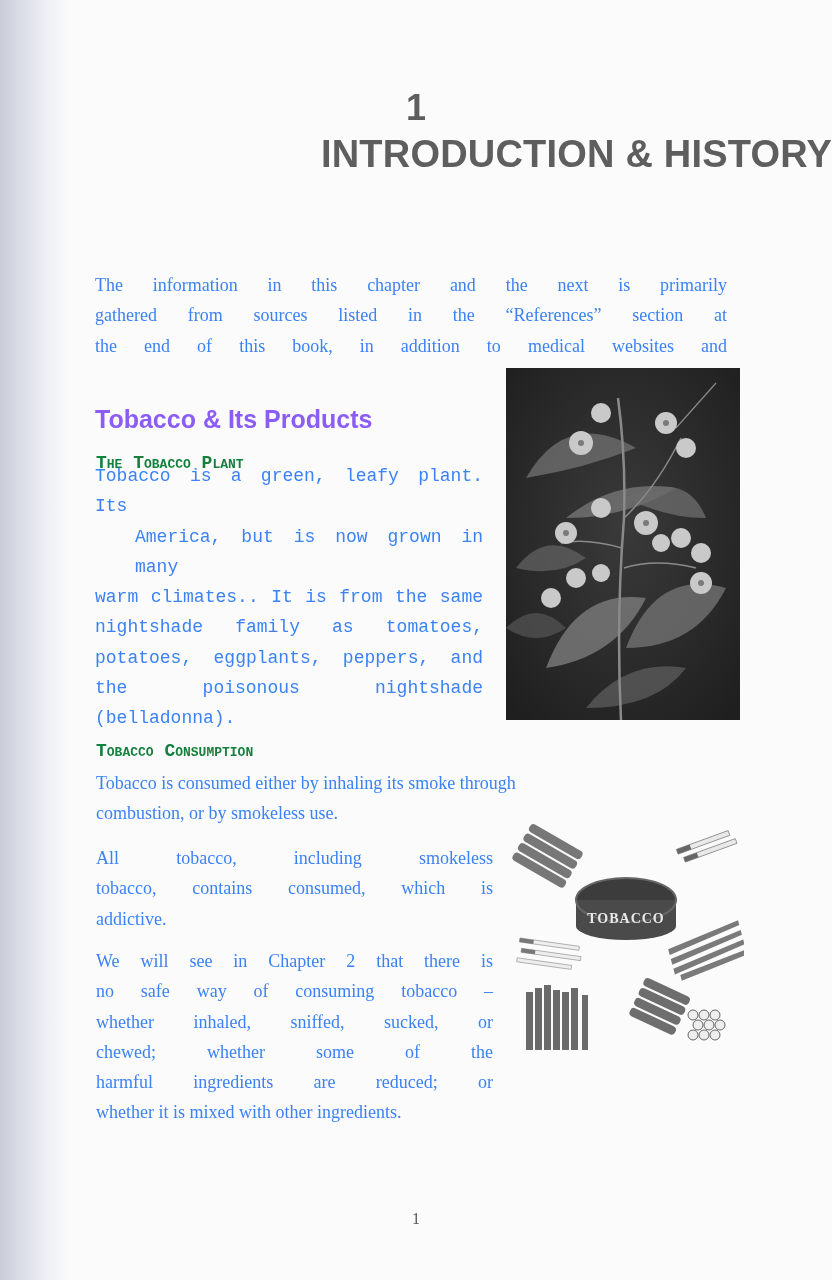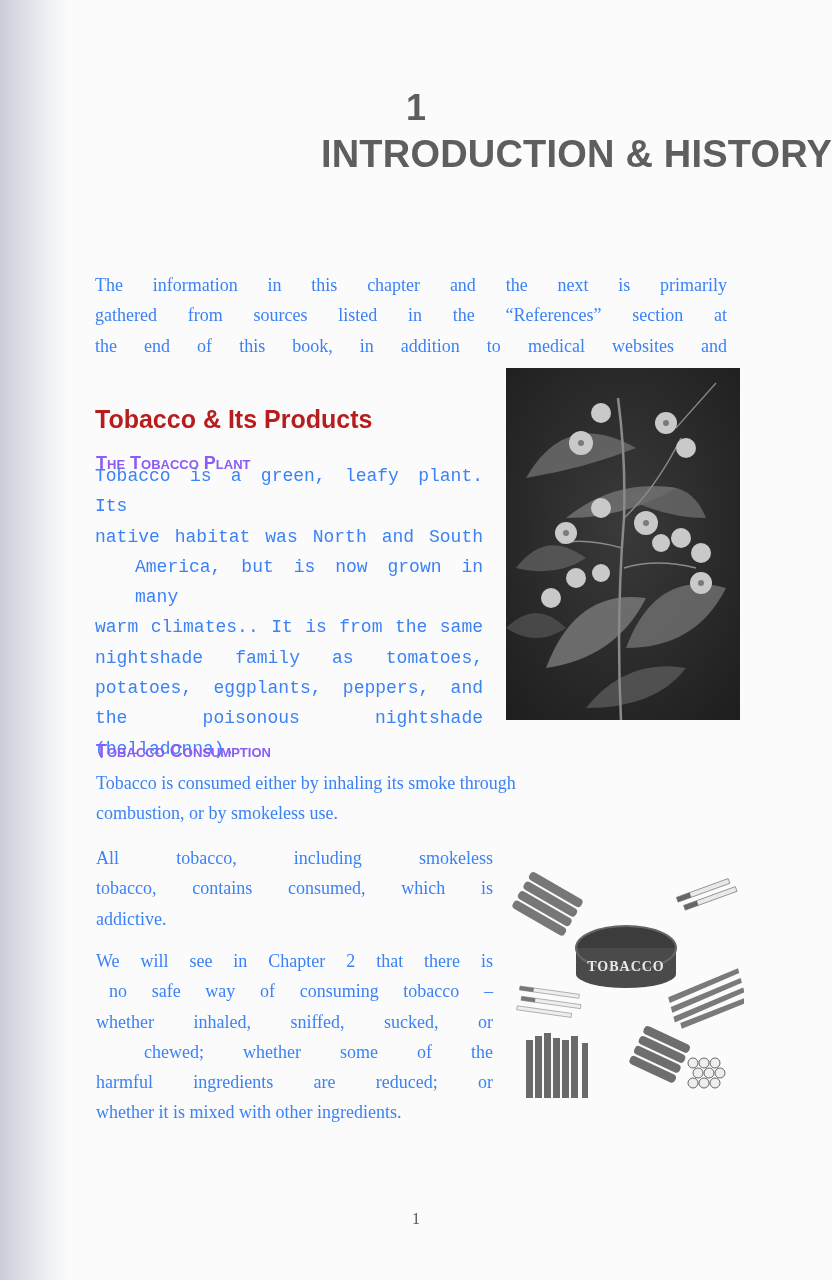--- a/index.html
+++ b/index.html
@@ -23,35 +23,35 @@
     font-family: "Liberation Sans", sans-serif; font-weight: bold;
     font-size: 38px; color: #5e5e5e; line-height: 48px; letter-spacing: 0.2px;
   }
   .para {
     position: absolute; font-size: 18px; line-height: 30.3px;
     text-align: justify; color: #3b82f6; margin: 0;
   }
   .h2 {
     position: absolute; left: 95px; top: 402px;
     font-family: "Liberation Sans", sans-serif; font-weight: bold;
-    font-size: 25px; color: #b91c1c; margin: 0; line-height: 34px;
+    font-size: 25px; color: #8b5cf6; margin: 0; line-height: 34px;
   }
   .h3 {
     position: absolute; left: 96px;
-    font-family: Liberation Sans, sans-serif; font-weight: bold;
-    font-size: 18px; color: #8b5cf6; margin: 0; line-height: 24px;
+    font-family: Liberation Mono, monospace; font-weight: bold;
+    font-size: 18px; color: #15803d; margin: 0; line-height: 24px;
     font-variant: small-caps; letter-spacing: 0;
   }
   .plant-img {
     position: absolute; left: 506px; top: 368px; width: 234px; height: 352px;
     background: #2c2c2c; overflow: hidden;
     box-shadow: inset 0 0 20px rgba(0,0,0,0.6);
   }
   .products-img {
-    position: absolute; left: 508px; top: 868px; width: 236px; height: 238px;
+    position: absolute; left: 508px; top: 820px; width: 236px; height: 238px;
   }
   .page-number {
     position: absolute; left: 0; width: 832px; top: 1210px; text-align: center;
     font-size: 16px; color: #555;
   }
 </style>
 </head>
 <body>
 
 <div class="gutter"></div>
@@ -64,21 +64,20 @@
   <span style="display:block; text-align:justify; text-align-last:justify;">gathered from sources listed in the “References” section at</span>
   <span style="display:block; text-align:justify; text-align-last:justify;">the end of this book, in addition to medical websites and</span>
 </p>
 
 <h2 class="h2">Tobacco &amp; Its Products</h2>
 
 <h3 class="h3" style="top:451px;">The Tobacco Plant</h3>
 
 <p class="para" style="left:95px; top:461px; width:388px;font-family:Liberation Mono, monospace;">
   <span style="display:block; text-align-last:justify;">Tobacco is a green, leafy plant. Its</span>
-  <span style="display:block; text-align-last:justify;">native habitat was North and South</span>
   <span style="display:block; text-align-last:justify;margin-left:40px;">America, but is now grown in many</span>
   <span style="display:block; text-align-last:justify;">warm climates.. It is from the same</span>
   <span style="display:block; text-align-last:justify;">nightshade family as tomatoes,</span>
   <span style="display:block; text-align-last:justify;">potatoes, eggplants, peppers, and</span>
   <span style="display:block; text-align-last:justify;">the poisonous nightshade</span>
   <span style="display:block;">(belladonna).</span>
 </p>
 
 <div class="plant-img">
   <svg width="234" height="352" viewBox="0 0 234 352">
@@ -139,23 +138,23 @@
 </p>
 
 <p class="para" style="left:96px; top:843px; width:397px;">
   <span style="display:block; text-align-last:justify;">All tobacco, including smokeless</span>
   <span style="display:block; text-align-last:justify;">tobacco, contains consumed, which is</span>
   <span style="display:block;">addictive.</span>
 </p>
 
 <p class="para" style="left:96px; top:946px; width:397px;">
   <span style="display:block; text-align-last:justify;">We will see in Chapter 2 that there is</span>
-  <span style="display:block; text-align-last:justify;margin-left:13px;">no safe way of consuming tobacco –</span>
+  <span style="display:block; text-align-last:justify;">no safe way of consuming tobacco –</span>
   <span style="display:block; text-align-last:justify;">whether inhaled, sniffed, sucked, or</span>
-  <span style="display:block; text-align-last:justify;margin-left:48px;">chewed; whether some of the</span>
+  <span style="display:block; text-align-last:justify;">chewed; whether some of the</span>
   <span style="display:block; text-align-last:justify;">harmful ingredients are reduced; or</span>
   <span style="display:block; white-space:nowrap;">whether it is mixed with other ingredients.</span>
 </p>
 
 <div class="products-img">
   <svg width="236" height="238" viewBox="0 0 236 238">
 
     <g transform="translate(10,10) rotate(30 30 25)" fill="#777">
       <rect x="0" y="5" width="60" height="9" rx="4"></rect>
       <rect x="0" y="16" width="60" height="9" rx="4"></rect>

